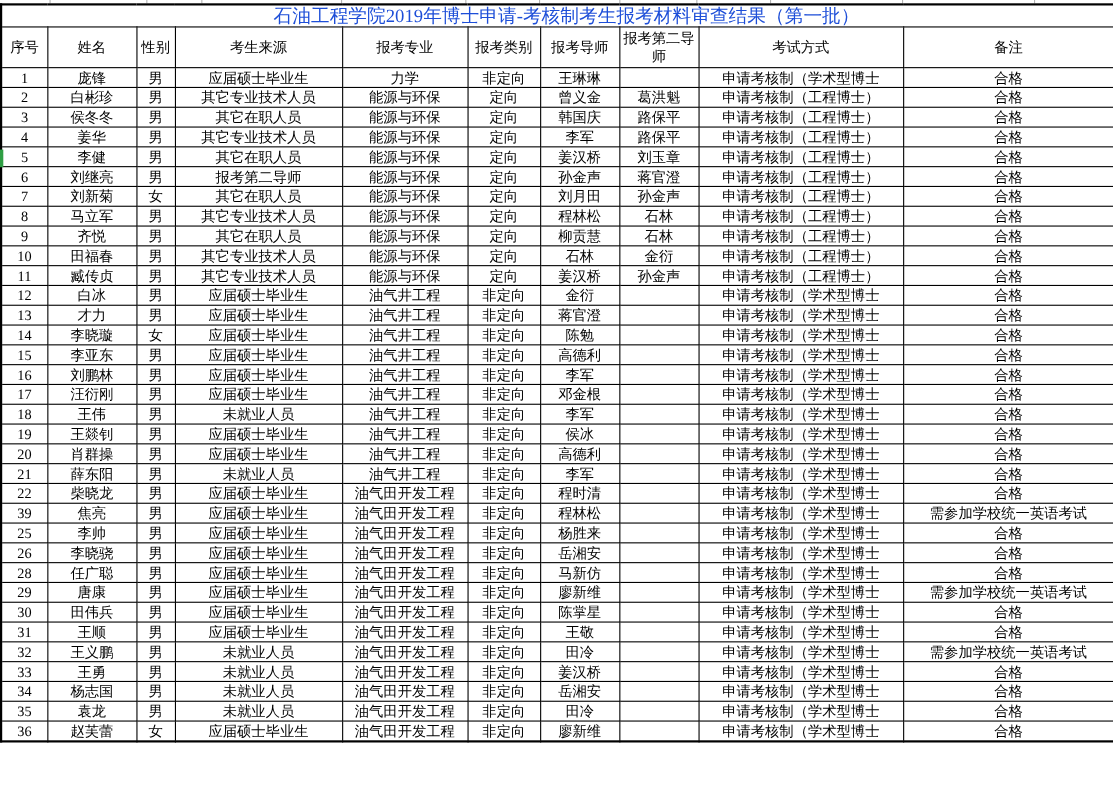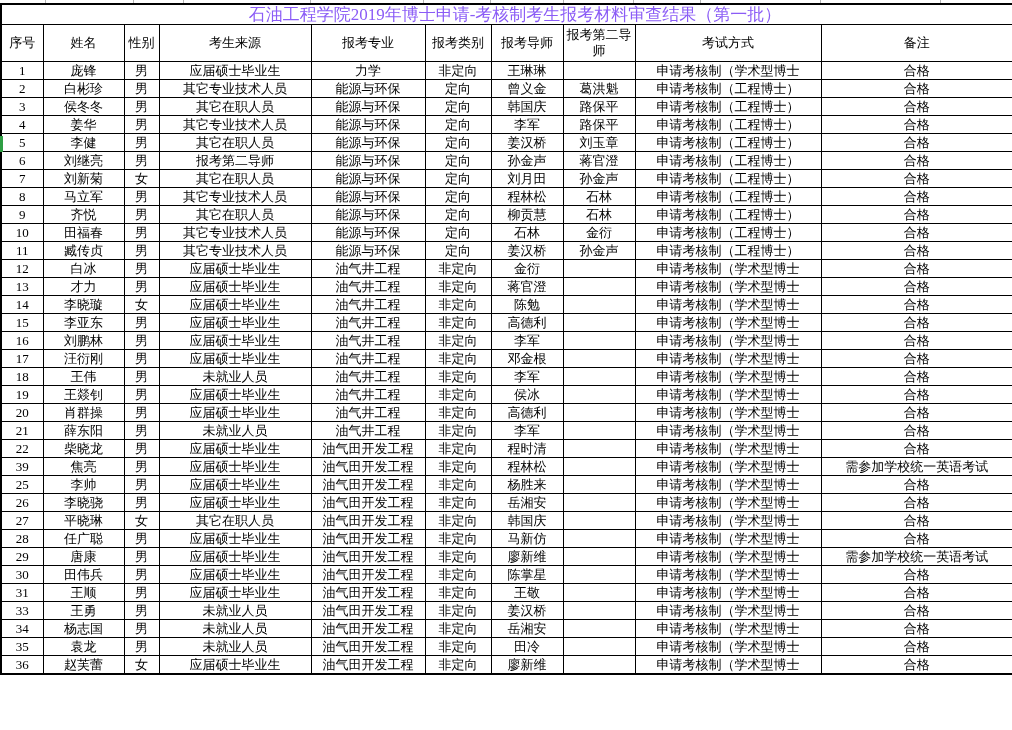--- a/index.html
+++ b/index.html
@@ -54,21 +54,21 @@
       <col style="width:152px">
         <col style="width:114px">
         <col style="width:66px">
       <col style="width:72px">
         <col style="width:72px">
         <col style="width:186px">
       <col style="width:192px">
     </colgroup>
     <thead>
       <tr class="title-row">
-        <th colspan="10" id="title-cell" style="color: #8b5cf6; padding-left: 16px;">石油工程学院2019年博士申请-考核制考生报考材料审查结果（第一批）</th>
+        <th colspan="10" id="title-cell" style="color: #1d4ed8; padding-left: 16px;">石油工程学院2019年博士申请-考核制考生报考材料审查结果（第一批）</th>
       </tr>
       <tr class="head-row" id="header-row">
           <th>序号</th>
           <th>姓名</th>
           <th>性别</th>
           <th>考生来源</th>
           <th>报考专业</th>
           <th>报考类别</th>
           <th>报考导师</th>
           <th>报考第二导师</th>
@@ -371,32 +371,20 @@
           <td>男</td>
           <td class="u">应届硕士毕业生</td>
           <td>油气田开发工程</td>
           <td>非定向</td>
           <td>岳湘安</td>
           <td></td>
           <td>申请考核制（学术型博士</td>
           <td>合格</td>
         </tr>
         <tr>
-          <td>27</td>
-          <td>平晓琳</td>
-          <td>女</td>
-          <td class="u">其它在职人员</td>
-          <td>油气田开发工程</td>
-          <td>非定向</td>
-          <td>韩国庆</td>
-          <td></td>
-          <td>申请考核制（学术型博士</td>
-          <td>合格</td>
-        </tr>
-        <tr>
           <td>28</td>
           <td>任广聪</td>
           <td>男</td>
           <td class="u">应届硕士毕业生</td>
           <td>油气田开发工程</td>
           <td>非定向</td>
           <td>马新仿</td>
           <td></td>
           <td>申请考核制（学术型博士</td>
           <td>合格</td>
@@ -429,20 +417,32 @@
           <td>31</td>
           <td>王顺</td>
           <td>男</td>
           <td class="u">应届硕士毕业生</td>
           <td>油气田开发工程</td>
           <td>非定向</td>
           <td>王敬</td>
           <td></td>
           <td>申请考核制（学术型博士</td>
           <td>合格</td>
+        </tr>
+        <tr>
+          <td>32</td>
+          <td>王义鹏</td>
+          <td>男</td>
+          <td class="u">未就业人员</td>
+          <td>油气田开发工程</td>
+          <td>非定向</td>
+          <td>田冷</td>
+          <td></td>
+          <td>申请考核制（学术型博士</td>
+          <td>需参加学校统一英语考试</td>
         </tr>
         <tr>
           <td>33</td>
           <td>王勇</td>
           <td>男</td>
           <td class="u">未就业人员</td>
           <td>油气田开发工程</td>
           <td>非定向</td>
           <td>姜汉桥</td>
           <td></td>

